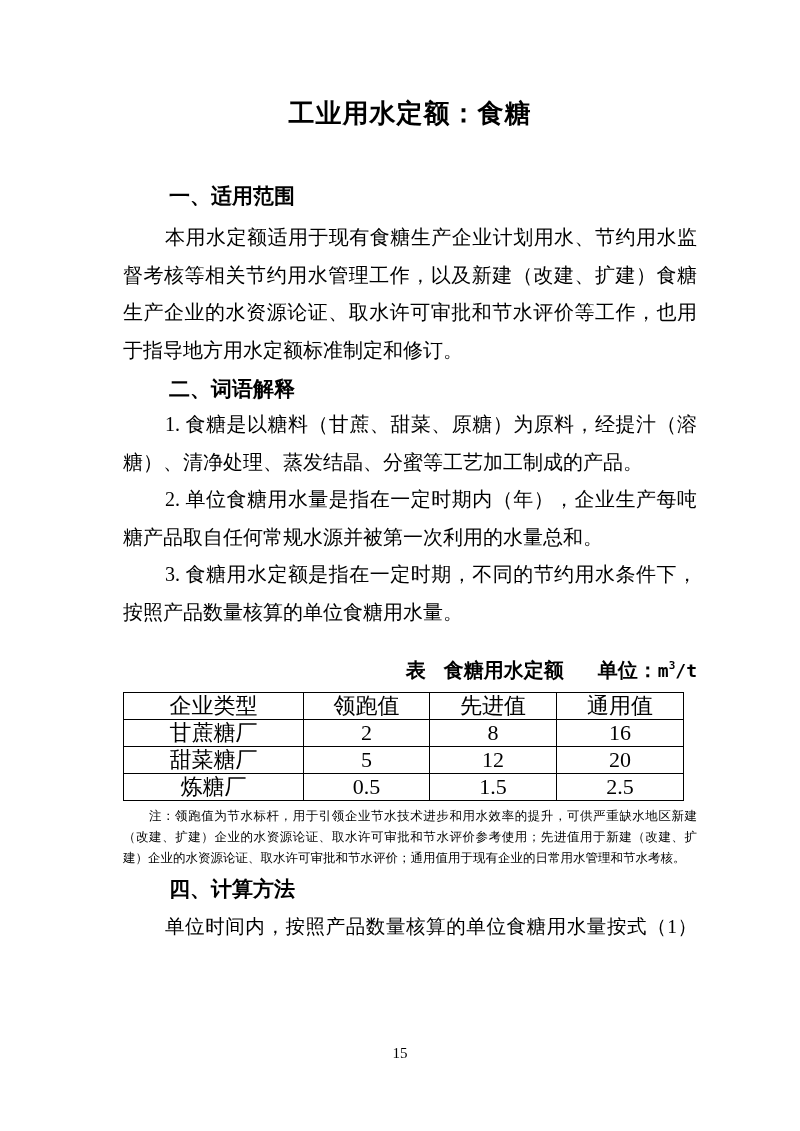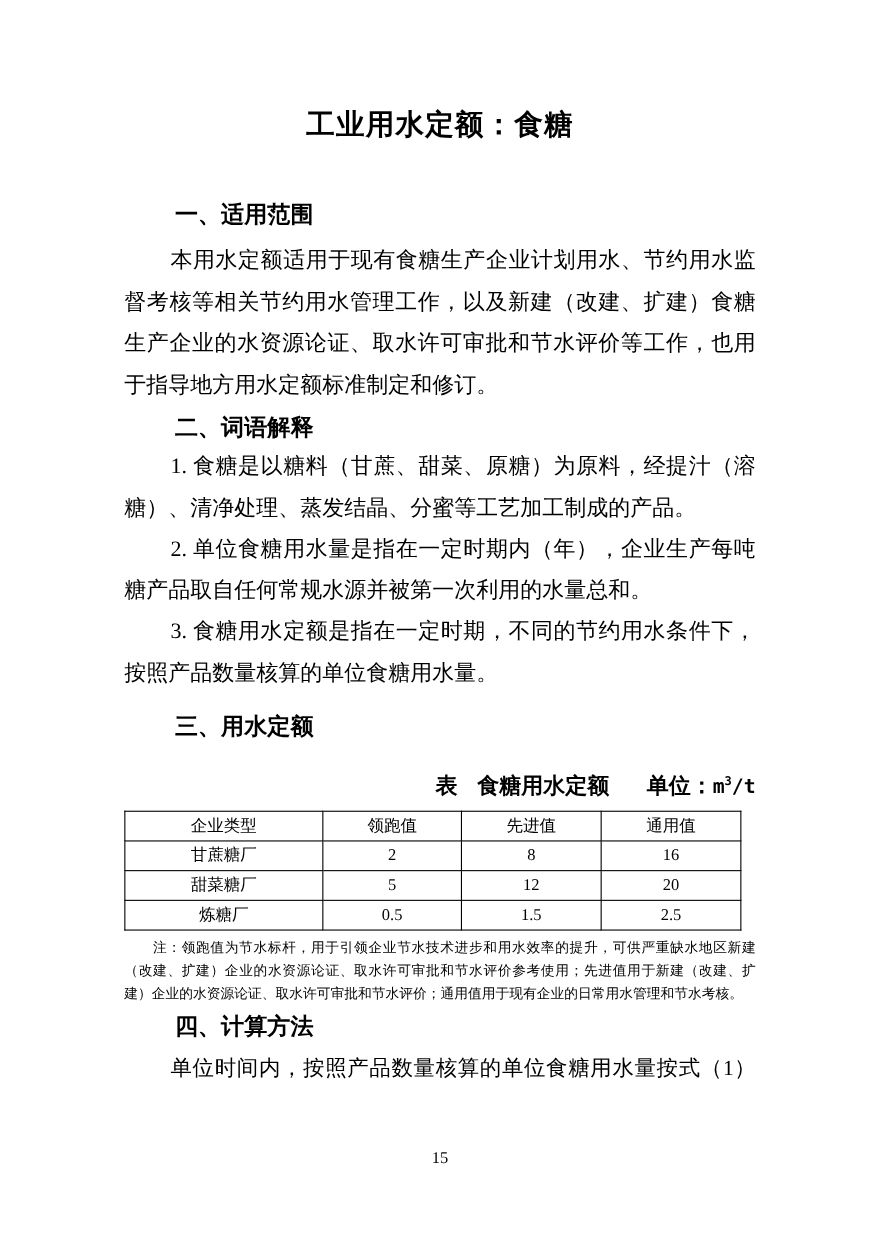--- a/index.html
+++ b/index.html
@@ -3,21 +3,21 @@
 <meta charset="utf-8">
 <style>
   html,body { margin:0; padding:0; background:#ffffff; }
   .page {
     position:relative;
     width:800px; height:1131px;
     background:#ffffff; color:#000;
     overflow:hidden;
     font-family:"Liberation Serif","DejaVu Serif",serif;
   }
-  .content { position:absolute; left:113px; width:574px; top:0; }
+  .content { position:absolute; left:123px; width:574px; top:0; }
 
   .doc-title {
     margin:96px 0 0 0;
     font-size:26px; line-height:36px; font-weight:bold;
     text-align:center; letter-spacing:1px;
     font-family:"Liberation Serif","DejaVu Serif",serif;
   }
 
   .sec-heading {
     margin:0; padding-left:46px;
@@ -58,21 +58,21 @@
 
   table.quota {
     margin-top:8px; border-collapse:collapse;
     width:560px; table-layout:fixed;
     border:1.5px solid #000;
   }
   table.quota td {
     border:1px solid #000;
     height:26px; padding:0;
     text-align:center; vertical-align:middle;
-    font-size:15px; line-height:26px;
+    font-size:22px; line-height:26px;
     font-family:"Liberation Serif","DejaVu Serif",serif;
   }
 
   .table-note {
     margin-top:5px; font-size:12.5px; line-height:21px;
     text-align:justify; text-justify:inter-character;
     text-indent:26px;
     font-family:Liberation Serif, serif;
   }
 
@@ -91,21 +91,20 @@
     <div class="doc-title">工业用水定额：食糖</div>
 
     <div class="sec-heading" id="h1">一、适用范围</div>
     <p class="body" id="p1">本用水定额适用于现有食糖生产企业计划用水、节约用水监督考核等相关节约用水管理工作，以及新建（改建、扩建）食糖生产企业的水资源论证、取水许可审批和节水评价等工作，也用于指导地方用水定额标准制定和修订。</p>
 
     <div class="sec-heading" id="h2">二、词语解释</div>
     <p class="body" id="p2">1. 食糖是以糖料（甘蔗、甜菜、原糖）为原料，经提汁（溶糖）、清净处理、蒸发结晶、分蜜等工艺加工制成的产品。</p>
     <p class="body" id="p3">2. 单位食糖用水量是指在一定时期内（年），企业生产每吨糖产品取自任何常规水源并被第一次利用的水量总和。</p>
     <p class="body" id="p4">3. 食糖用水定额是指在一定时期，不同的节约用水条件下，按照产品数量核算的单位食糖用水量。</p>
 
-    <div class="sec-heading" id="h3">三、用水定额</div>
 
     <div class="table-caption">
       <span>表</span><span class="cap-title">食糖用水定额</span><span class="cap-unit"><span>单位：</span><span class="unit-m">m</span><sup>3</sup><span class="unit-m">/t</span></span>
     </div>
 
     <table class="quota">
       <colgroup>
         <col style="width:180px">
           <col style="width:126px">
         <col style="width:127px">

